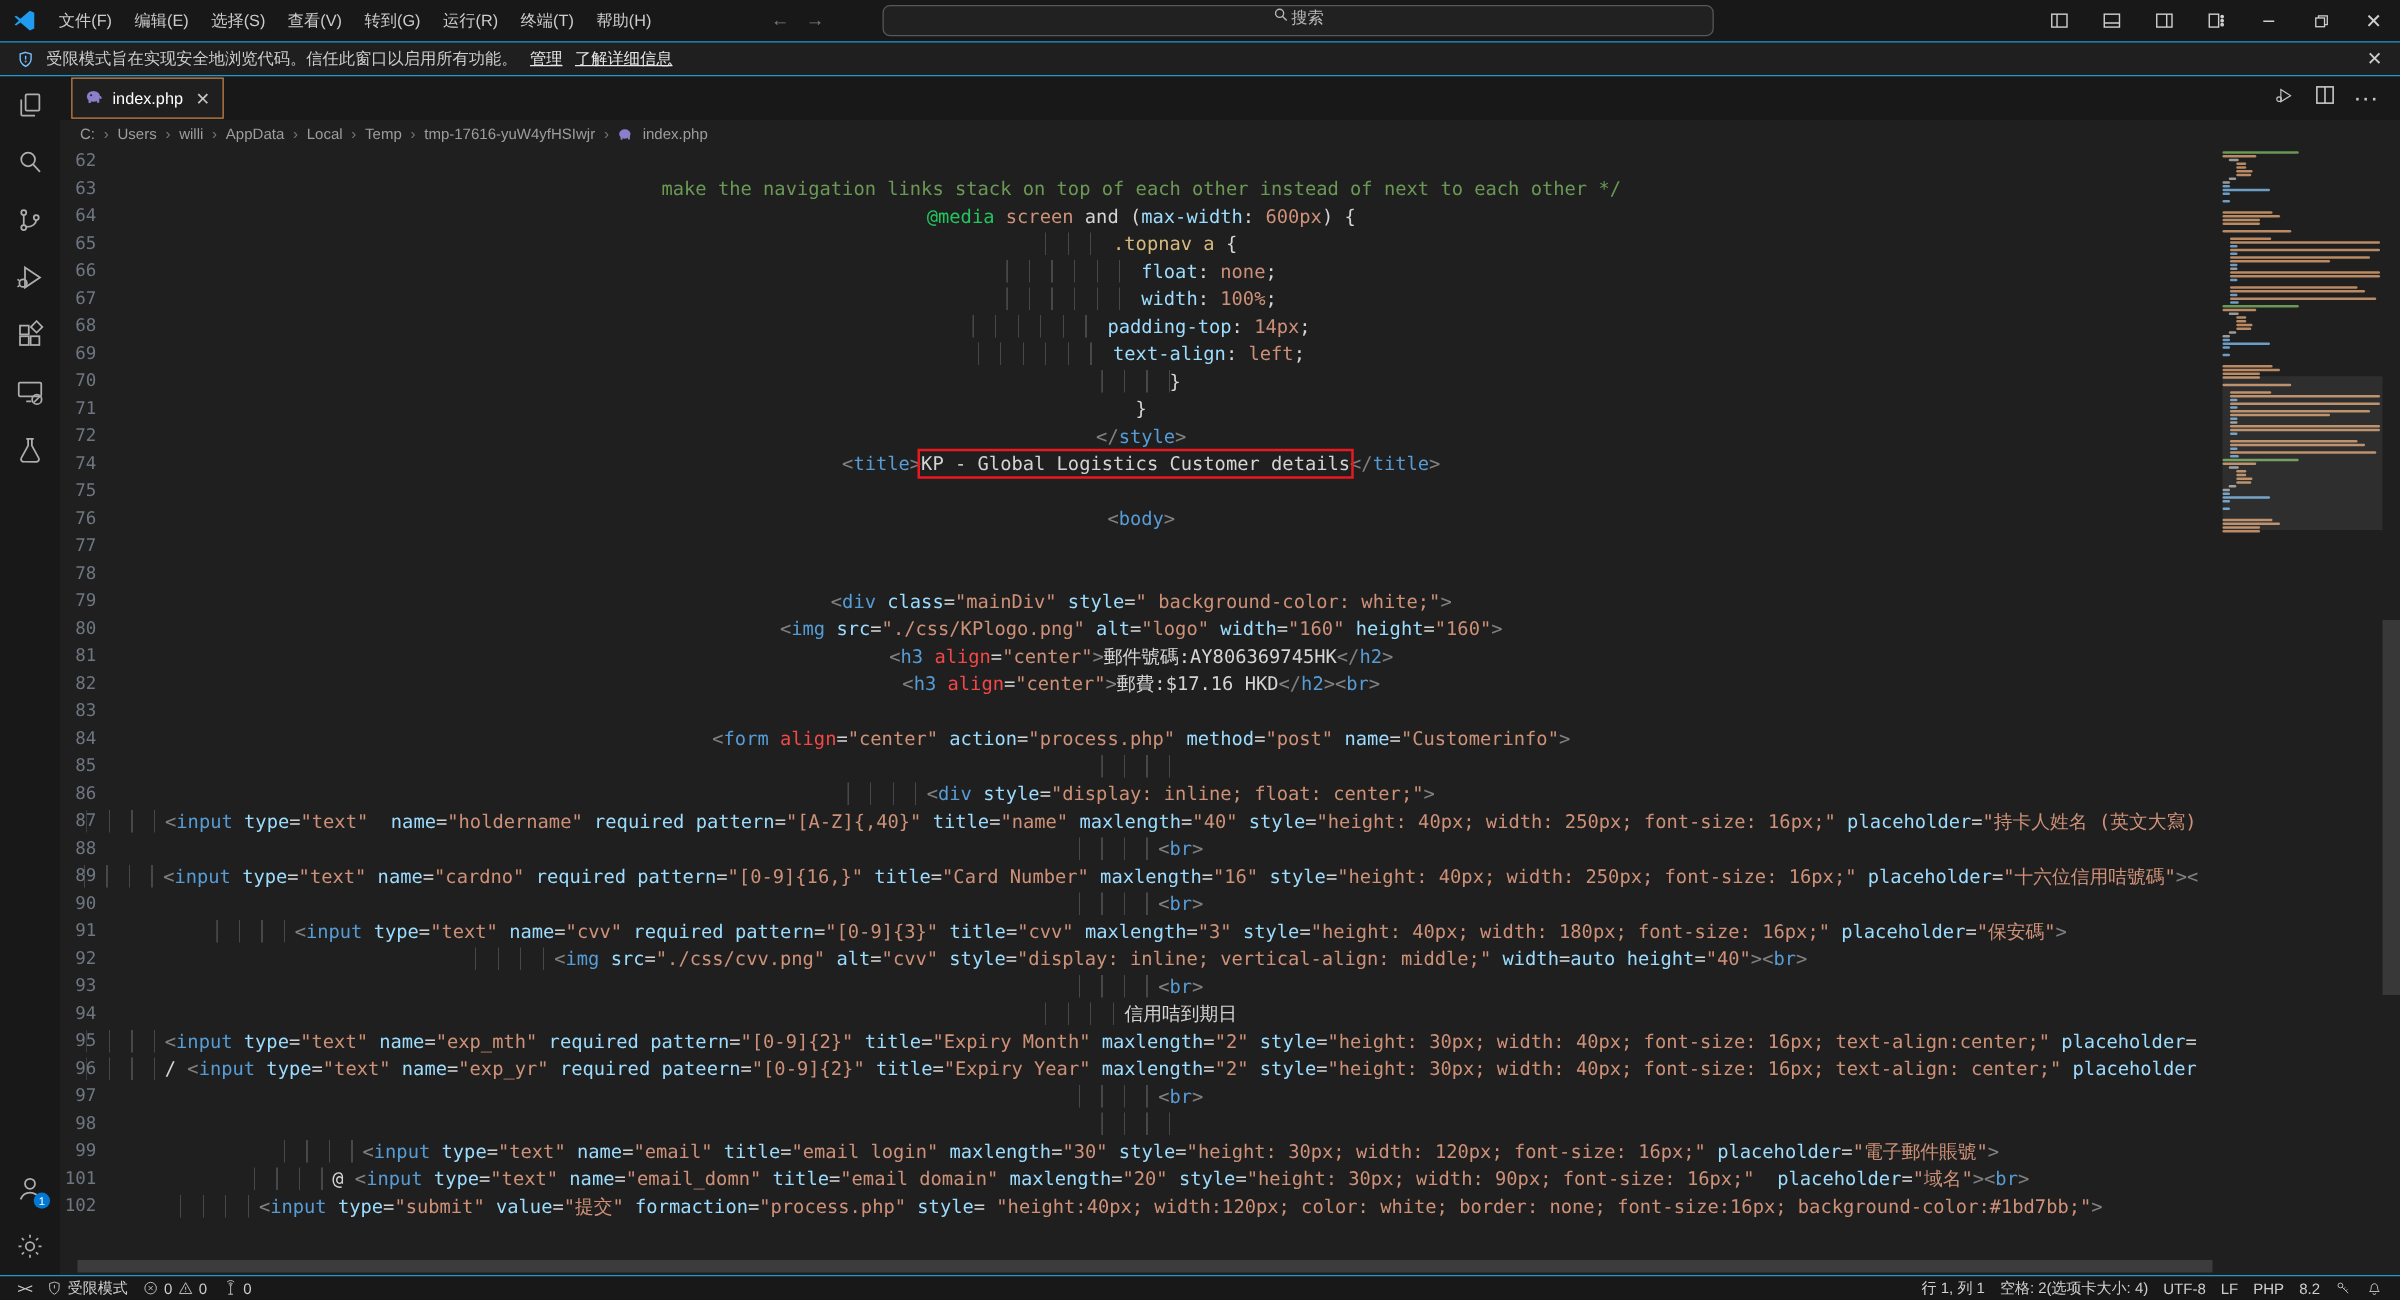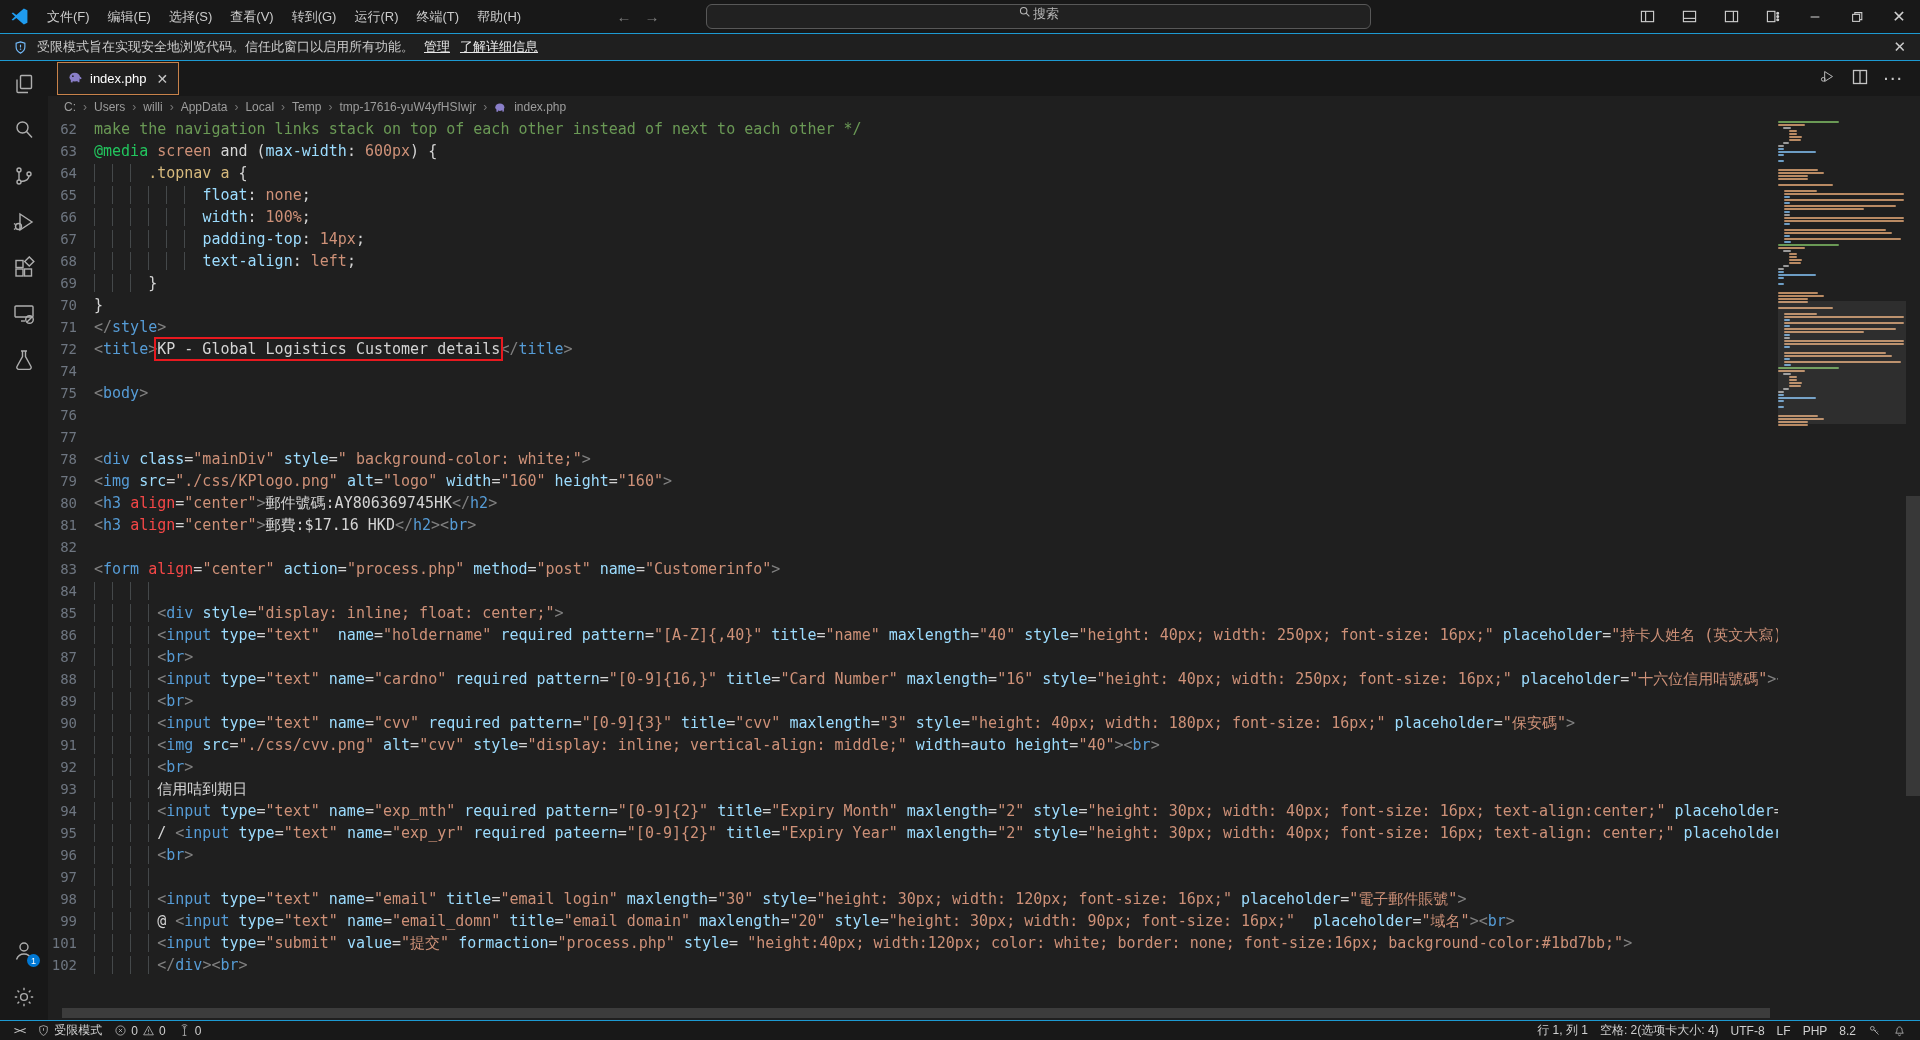--- a/index.html
+++ b/index.html
@@ -50,21 +50,21 @@
   
   .breadcrumb { height:22px; display:flex; align-items:center; gap:7px; padding-left:16px;
     font-size:12px; color:#9d9d9d; background:#1f1f1f; }
   .bc-sep { color:#767676; }
   .bc-item { cursor:default; }
 
   
   .code-area { flex:1; position:relative; overflow:hidden;
     font-family:"DejaVu Sans Mono", monospace; font-size:15px; }
   .code-lines { position:absolute; top:0; left:0; right:142px; overflow:hidden; }
-  .cl { display:flex; height:22px; line-height:22px; white-space:pre; }
+  .cl { display:flex; height:22px; line-height:22px; white-space:pre;flex-direction:column; }
   .ln { width:46px; min-width:46px; text-align:right; padding-right:17px; color:#6e7681; font-size:14px; }
   .ct { white-space:pre;text-align:center; }
   .cm{color:#6A9955} .tag{color:#569CD6} .attr{color:#9CDCFE} .red{color:#F44747}
   .val{color:#CE9178} .pun{color:#808080} .wh{color:#D4D4D4} .kw{color:#22c55e} .sel{color:#D7BA7D}
   .ig { background-image:repeating-linear-gradient(to right, rgba(130,140,145,.38) 0 1px, transparent 1px 2ch); }
   .box { outline:2px solid #e8191f; outline-offset:1px; }
 
   
   .minimap { position:absolute; top:0; right:14px; width:128px; bottom:0; padding-top:3px; }
   .mm-row { height:2px; margin-bottom:1px; border-radius:1px; }

